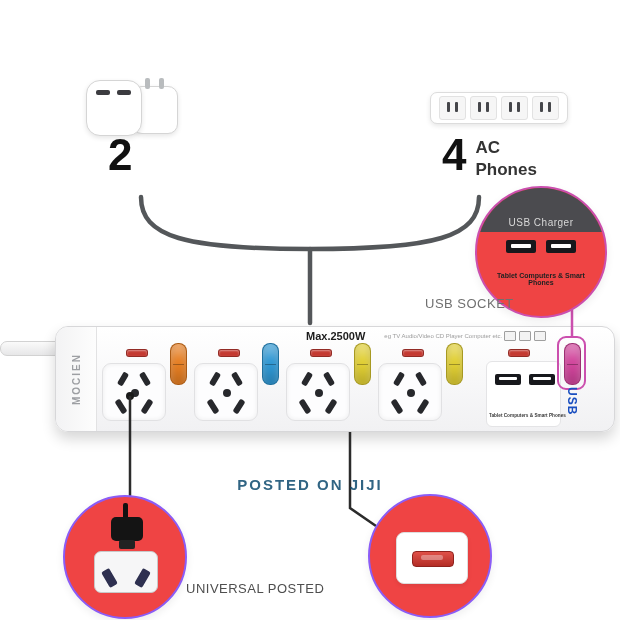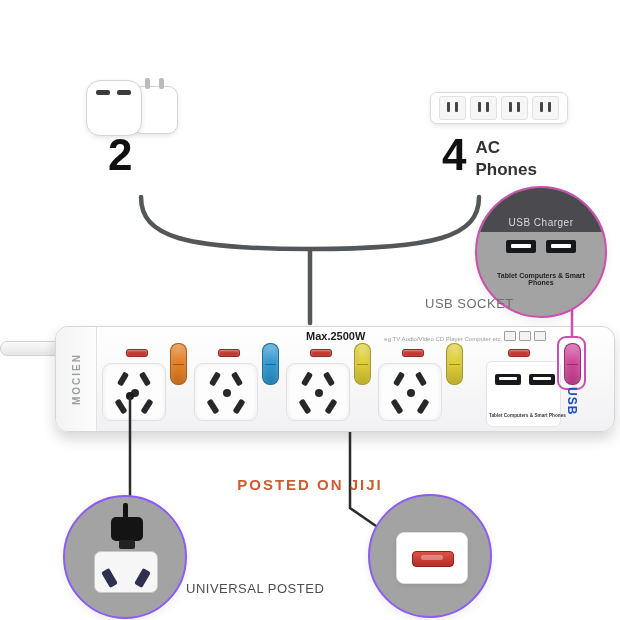--- a/index.html
+++ b/index.html
@@ -37,21 +37,21 @@
         border:1px solid #d2d2d2;border-radius:7px;z-index:1}
   .strip{left:55px;top:326px;width:560px;height:106px;z-index:2;box-sizing:border-box;
          background:linear-gradient(180deg,#ffffff,#f1f1f3);border:1px solid #d7d7d9;
          border-radius:13px;box-shadow:0 7px 14px rgba(0,0,0,.16)}
   .strip > *{position:absolute}
   .end-cap{left:0;top:0;width:40px;height:104px;border-right:1px solid #e2e2e3;
            border-radius:12px 0 0 12px;background:linear-gradient(90deg,#f3f3f4,#fdfdfd);
            display:flex;align-items:center;justify-content:center}
   .brand{writing-mode:vertical-rl;transform:rotate(180deg);font-size:10px;font-weight:700;
          color:#9d9fa3;letter-spacing:2px}
-  .strip-toprow{left:250px;top:3px;display:flex;align-items:flex-end;gap:19px;white-space:nowrap}
+  .strip-toprow{left:250px;top:3px;display:flex;align-items:center;gap:19px;white-space:nowrap}
   .max-power{font-size:11px;font-weight:800;color:#1c1c1c}
   .usage-note{font-size:6px;color:#9c9c9c}
   .cert-icons{left:448px;top:4px;display:flex;gap:3px}
   .cert{width:10px;height:8px;border:1px solid #9f9f9f;border-radius:1px;background:#f3f3f3}
 
   .socket-group{top:0;width:88px;height:106px}
   .socket-group > *{position:absolute}
   .indicator{width:22px;height:8px;border-radius:3px;background:#c43a32;
              border:1px solid rgba(0,0,0,.25);box-shadow:inset 0 1px 2px rgba(255,255,255,.45);
              box-sizing:border-box}
@@ -78,24 +78,24 @@
   .usb-module .usb-port i{left:4px;top:3px;width:18px;height:3px}
   .usb-module-caption{position:absolute;left:2px;bottom:8px;width:96px;font-size:6px;font-weight:600;
                       color:#3a3a3a;white-space:nowrap;transform:scale(.78);transform-origin:left center}
   .usb-logo{left:509px;top:60px;writing-mode:vertical-rl;font-size:12px;font-weight:800;
             color:#1a4fc0;letter-spacing:1px}
 
   
   .watermark1{left:0;top:438px;width:100%;text-align:center;font-size:30px;font-weight:700;
               color:#9b9b9b;letter-spacing:2px;opacity:.85;z-index:3}
   .watermark2{left:0;top:476px;width:100%;text-align:center;font-size:15px;font-weight:700;
-              color:#c2410c;letter-spacing:2px;opacity:.85;z-index:3}
-
-  
-  .callout-circle{border-radius:50%;background:#a3a3a3;border:2px solid #8b5cf6;overflow:hidden;
+              color:#0c4a6e;letter-spacing:2px;opacity:.85;z-index:3}
+
+  
+  .callout-circle{border-radius:50%;background:#ef4444;border:2px solid #8b5cf6;overflow:hidden;
                   z-index:4;box-shadow:0 3px 8px rgba(0,0,0,.07);box-sizing:border-box}
   .callout-circle > *{position:absolute}
   .usb-circle-header{top:0;left:0;right:0;height:40px;background:#4b4b4f;display:flex;
                      align-items:flex-end;justify-content:center;padding-bottom:4px;
                      font-size:10px;color:#d8d8d8;letter-spacing:.5px}
   .usb-circle-ports{top:52px;left:0;right:0;display:flex;justify-content:center;gap:10px}
   .usb-circle-caption{top:84px;left:8px;right:8px;text-align:center;font-size:7px;font-weight:700;color:#222}
 
   .pl-cord{left:58px;top:6px;width:5px;height:16px;background:#111;border-radius:2px}
   .pl-body{left:46px;top:20px;width:32px;height:24px;background:#141414;border-radius:5px}

